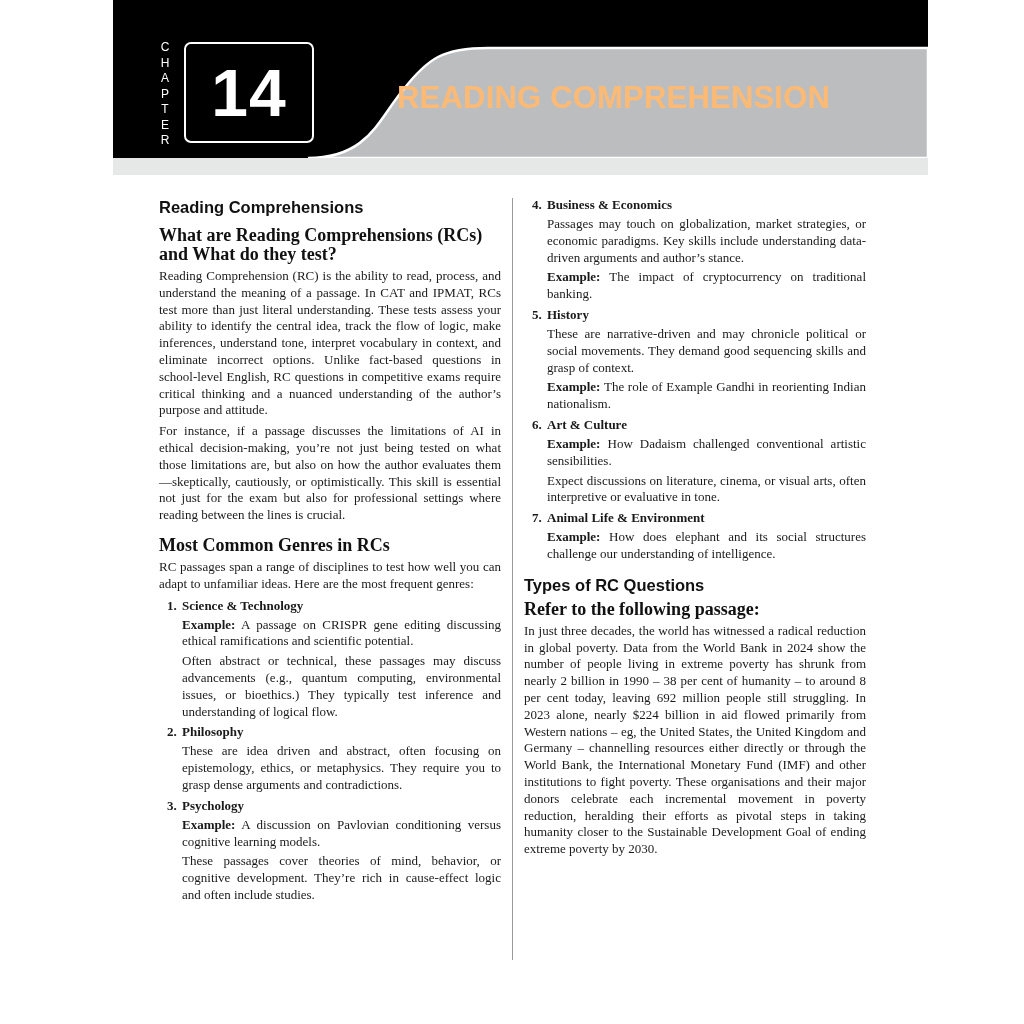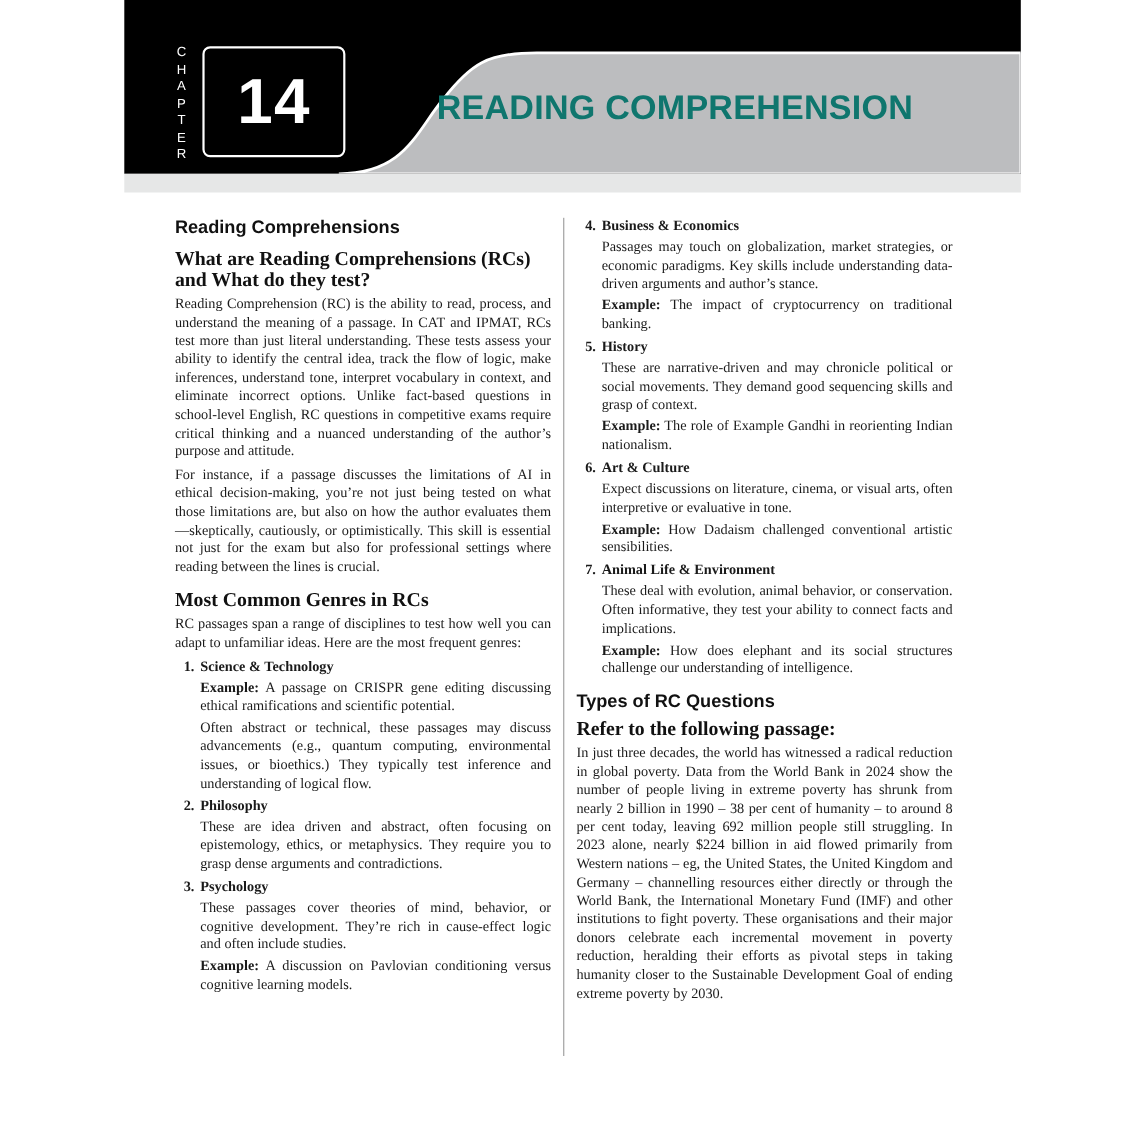--- a/index.html
+++ b/index.html
@@ -7,22 +7,22 @@
   body { position: relative; font-family: "Liberation Serif", serif; color: #1a1a1a; }
 
   .header { position: absolute; left: 113px; top: 0; width: 815px; height: 158px; background: #000; overflow: hidden; }
   .header-band { position: absolute; left: 113px; top: 158px; width: 815px; height: 17px; background: #e6e7e7; }
   .gray-tab { position: absolute; left: 0; top: 0; width: 815px; height: 158px; }
   .chapter-vertical { position: absolute; left: 45px; top: 40px; width: 14px; display: flex; flex-direction: column; align-items: center;
     font-family: "Liberation Sans", sans-serif; font-size: 12px; line-height: 15.5px; color: #fff; letter-spacing: 0; }
   .chapter-vertical span { display: block; }
   .chapter-box { position: absolute; left: 71px; top: 42px; width: 130px; height: 101px; border: 2.5px solid #fff; border-radius: 7px;
     display: flex; align-items: center; justify-content: center; }
-  .chapter-num { font-family: "Liberation Sans", sans-serif; font-size: 58px; font-weight: bold; color: #fff; letter-spacing: 1px; }
-  .chapter-title { position: absolute; left: 284px; top: 80px; font-family: "Liberation Sans", sans-serif; font-weight: bold; font-size: 31px; color: #0f766e; letter-spacing: 0.2px; }
+  .chapter-num { font-family: "Liberation Sans", sans-serif; font-size: 66px; font-weight: bold; color: #fff; letter-spacing: 1px; }
+  .chapter-title { position: absolute; left: 284px; top: 80px; font-family: "Liberation Sans", sans-serif; font-weight: bold; font-size: 31px; color: #fdba74; letter-spacing: 0.2px; }
 
   .col { position: absolute; top: 196px; font-size: 13px; line-height: 16.8px; text-align: justify; }
   .col-left { left: 159px; width: 342px; }
   .col-right { left: 524px; width: 342px; }
   .divider { position: absolute; left: 512px; top: 198px; width: 1px; height: 762px; background: #9a9a9a; }
 
   .h-sans { font-family: "Liberation Sans", sans-serif; font-weight: bold; font-size: 16.5px; line-height: 22px; color: #111; }
   .h-serif { font-family: "Liberation Serif", serif; font-weight: bold; font-size: 18px; line-height: 19px; color: #111; text-align: left; }
   p { margin-bottom: 4px; }
   .gap-s { height: 4px; }
@@ -88,22 +88,22 @@
     <div class="genre-body">
       <p>These are idea driven and abstract, often focusing on epistemology, ethics, or metaphysics. They require you to grasp dense arguments and contradictions.</p>
     </div>
   </div>
   <div class="genre">
     <div class="genre-title">
         <span class="genre-num">3.</span>
         <span>Psychology</span>
       </div>
     <div class="genre-body">
+      <p><span class="ex-label">Example:</span> <span>A discussion on Pavlovian conditioning versus cognitive learning models.</span></p>
       <p>These passages cover theories of mind, behavior, or cognitive development. They’re rich in cause-effect logic and often include studies.</p>
-      <p><span class="ex-label">Example:</span> <span>A discussion on Pavlovian conditioning versus cognitive learning models.</span></p>
     </div>
   </div>
 </div>
 
 <div class="divider"></div>
 
 <div class="col col-right">
   <div class="genre">
     <div class="genre-title">
         <span class="genre-num">4.</span>
@@ -123,31 +123,30 @@
       <p>These are narrative-driven and may chronicle political or social movements. They demand good sequencing skills and grasp of context.</p>
       <p><span class="ex-label">Example:</span> <span>The role of Example Gandhi in reorienting Indian nationalism.</span></p>
     </div>
   </div>
   <div class="genre">
     <div class="genre-title">
         <span class="genre-num">6.</span>
         <span>Art &amp; Culture</span>
       </div>
     <div class="genre-body">
+      <p><span class="ex-label">Example:</span> <span>How Dadaism challenged conventional artistic sensibilities.</span></p>
       <p>Expect discussions on literature, cinema, or visual arts, often interpretive or evaluative in tone.</p>
-      <p><span class="ex-label">Example:</span> <span>How Dadaism challenged conventional artistic sensibilities.</span></p>
     </div>
   </div>
   <div class="genre">
     <div class="genre-title">
         <span class="genre-num">7.</span>
         <span>Animal Life &amp; Environment</span>
       </div>
     <div class="genre-body">
-      <p>These deal with evolution, animal behavior, or conservation. Often informative, they test your ability to connect facts and implications.</p>
       <p><span class="ex-label">Example:</span> <span>How does elephant and its social structures challenge our understanding of intelligence.</span></p>
     </div>
   </div>
 
   <div class="gap-m"></div>
   <div class="h-sans">Types of RC Questions</div>
   <div class="gap-s"></div>
   <div class="h-serif">Refer to the following passage:</div>
   <div class="gap-s"></div>
   <p>In just three decades, the world has witnessed a radical reduction in global poverty. Data from the World Bank in 2024 show the number of people living in extreme poverty has shrunk from nearly 2 billion in 1990 – 38 per cent of humanity – to around 8 per cent today, leaving 692 million people still struggling. In 2023 alone, nearly $224 billion in aid flowed primarily from Western nations – eg, the United States, the United Kingdom and Germany – channelling resources either directly or through the World Bank, the International Monetary Fund (IMF) and other institutions to fight poverty. These organisations and their major donors celebrate each incremental movement in poverty reduction, heralding their efforts as pivotal steps in taking humanity closer to the Sustainable Development Goal of ending extreme poverty by 2030.</p>

